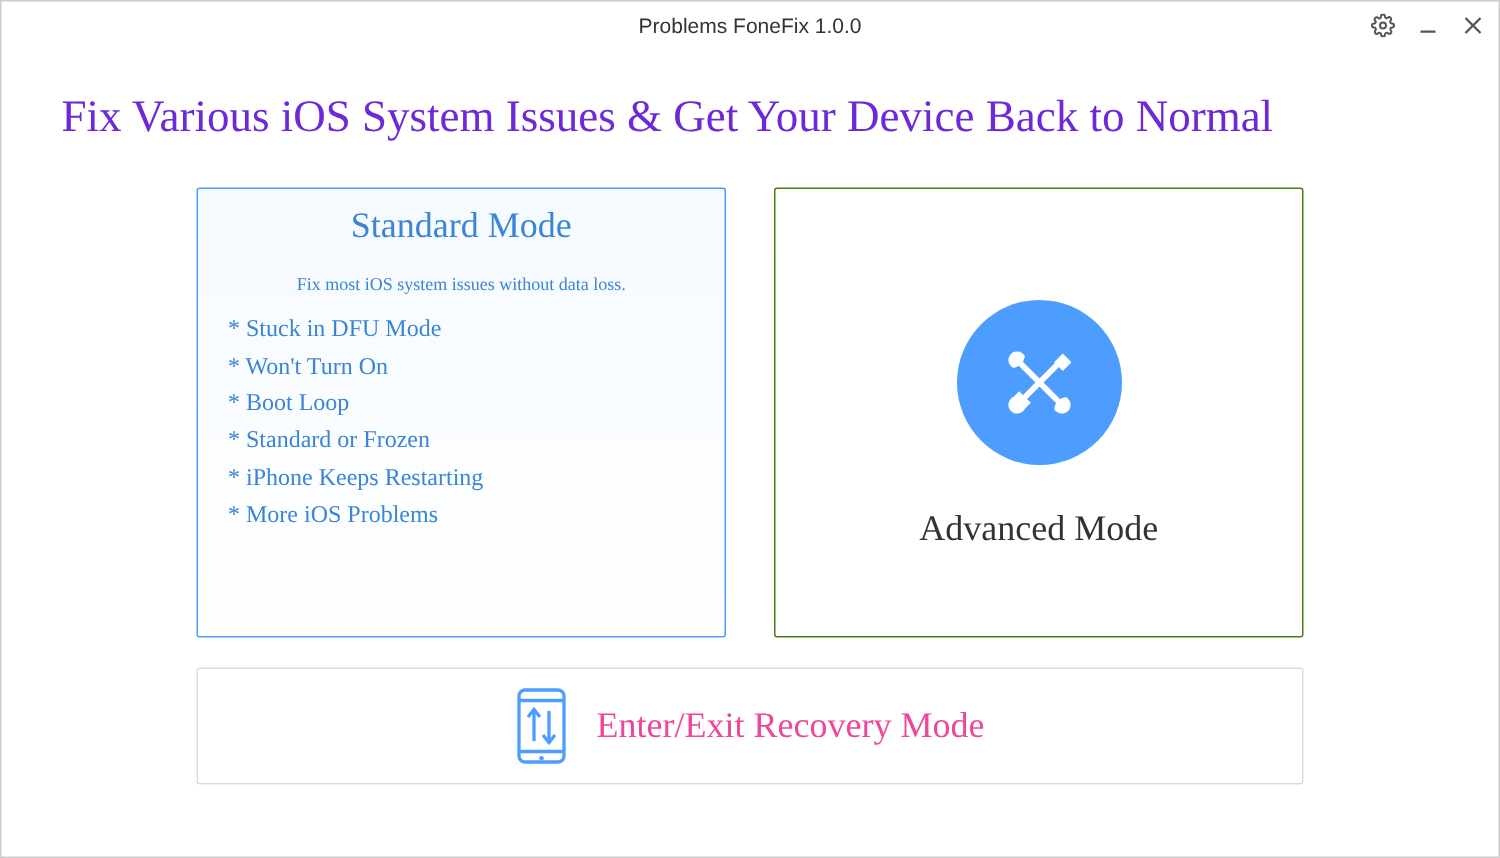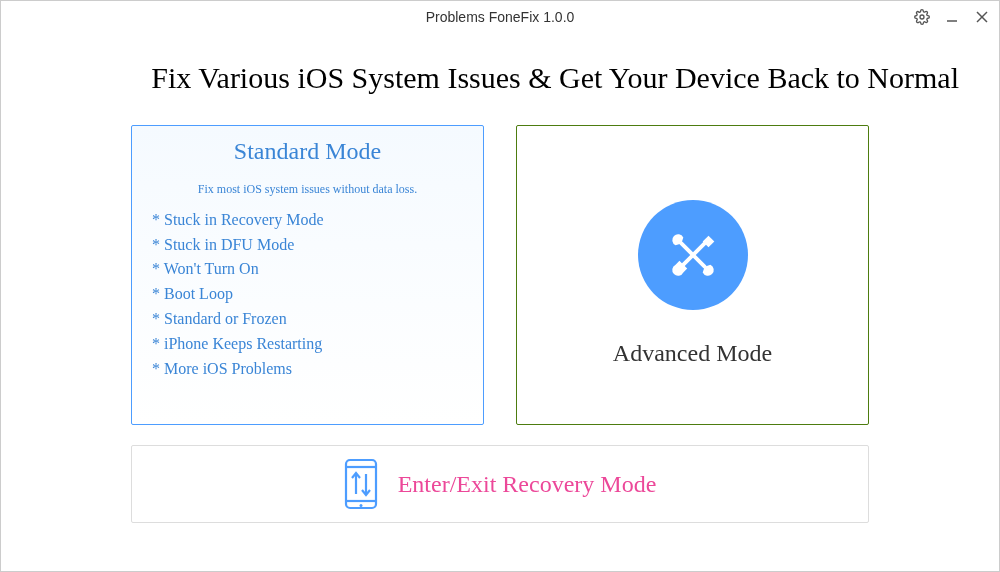--- a/index.html
+++ b/index.html
@@ -41,24 +41,24 @@
       align-items: center;
       justify-content: center;
       color: #555;
       cursor: pointer;
       font-family: Arial, sans-serif;
     }
     .content {
       padding: 20px 40px 20px 40px;
     }
     .page-heading {
-      text-align: right;
+      text-align: left;
       font-size: 30px;
       font-weight: 400;
-      color: #000000;
+      color: #6d28d9;
       margin: 8px 0 30px 0;
     }
     .cards-row {
       display: flex;
       justify-content: center;
       gap: 32px;
       padding: 0 90px;
     }
     .card {
       flex: 1;
@@ -164,21 +164,20 @@
 
 <div class="content">
   <h1 class="page-heading">Fix Various iOS System Issues &amp; Get Your Device Back to Normal</h1>
 
   <div class="cards-row">
 
     <div class="card selected">
       <div class="card-title">Standard Mode</div>
       <div class="card-desc">Fix most iOS system issues without data loss.</div>
       <ul class="card-list">
-        <li>* Stuck in Recovery Mode</li>
         <li>* Stuck in DFU Mode</li>
         <li>* Won't Turn On</li>
         <li>* Boot Loop</li>
         <li>* Standard or Frozen</li>
         <li>* iPhone Keeps Restarting</li>
         <li>* More iOS Problems</li>
       </ul>
     </div>
 
     <div class="card card-advanced">

